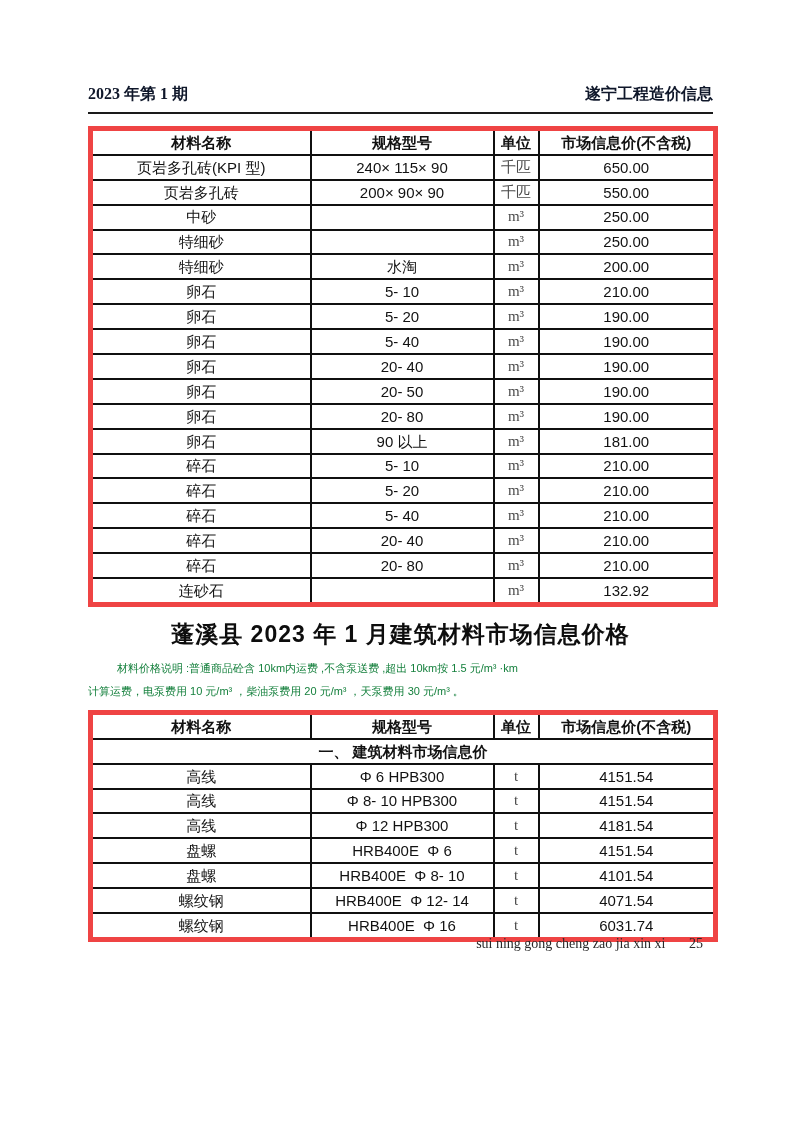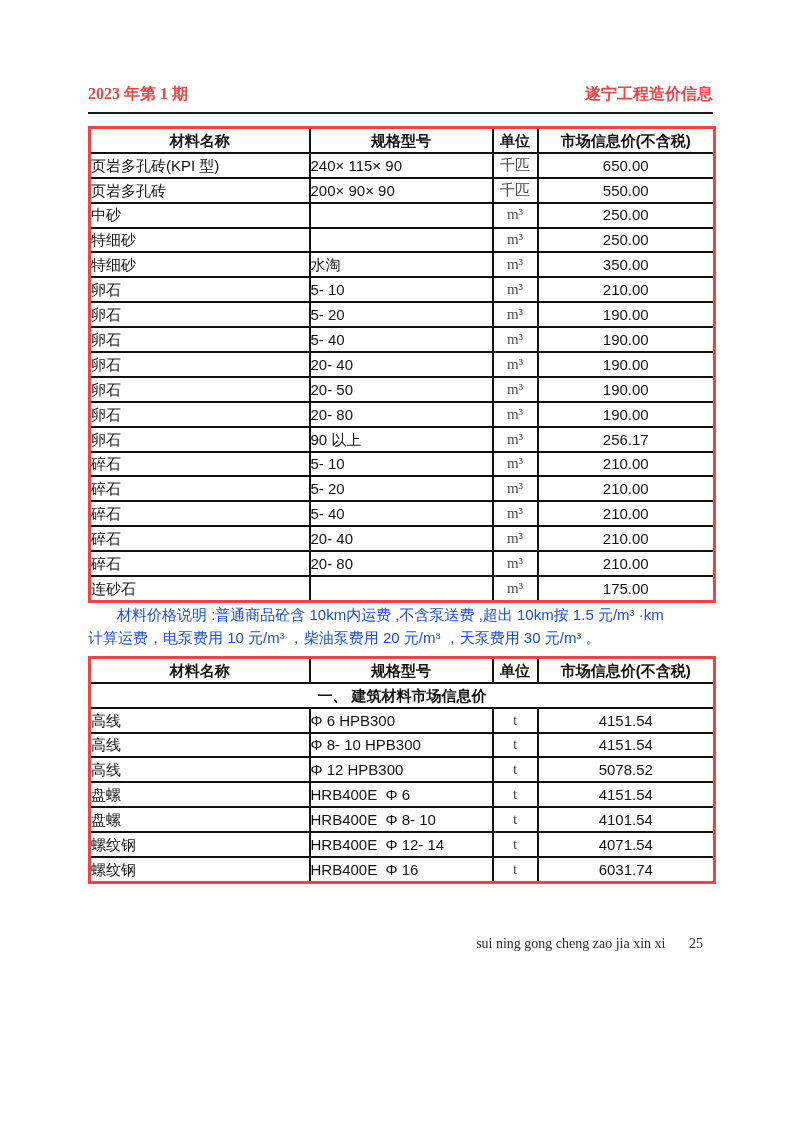--- a/index.html
+++ b/index.html
@@ -11,49 +11,49 @@
     box-sizing:border-box;
     padding:84px 80px 0 88px;
     font-family:"Liberation Sans","DejaVu Sans",sans-serif;
     color:#121212;
     overflow:hidden;
   }
   
   .page-header {
     display:flex; justify-content:space-between; align-items:center;
     font-family:"Liberation Serif","DejaVu Serif",serif;
-    font-weight:bold; font-size:16px; color:#ef4444;
+    font-weight:bold; font-size:16px; color:#0f172a;
   }
   .header-rule {
     border:none; border-top:2px solid #1a1a1a;
     margin:7px 0 0 0;
   }
   
   table.price-table {
     border-collapse:collapse;
     table-layout:fixed;
     width:625px;
     margin-top:12px;
-    border:3px solid #ef4444;
+    border:5px solid #ef4444;
   }
   table.price-table th, table.price-table td {
     border:2px solid #101010;
     height:22.9px;
     font-size:15px;
     line-height:1.15;
     padding:0;
     overflow:hidden;
     white-space:pre-wrap;
     vertical-align:middle;
   }
   table.price-table th {
     text-align:center;
     font-weight:600;
   }
-  td.c-name, td.c-spec { text-align:left; padding-left:8px; }
+  td.c-name, td.c-spec { text-align:center; padding-left:8px; }
   td.c-unit {
     text-align:center;
     font-family:"Liberation Serif","DejaVu Serif",serif;
     font-size:14px; color:#4a4a4a;
   }
   td.c-price { text-align:center;margin-left:44px; }
   td.c-subheader { text-align:center; font-weight:600; }
   col.w-name  { width:220px; }
   col.w-spec  { width:183px; }
   col.w-unit  { width:45px;  }
@@ -61,24 +61,24 @@
   
   .section-title {
     text-align:center;
     font-size:23px;
     font-weight:600;
     letter-spacing:1px;
     margin:12px 0 7px 0;
     color:#0d0d0d;
   }
   .note-line {
-    font-size:15px;
+    font-size:11px;
     line-height:23px;
     white-space:pre-wrap;
-    color:#1d4ed8;
+    color:#15803d;
   }
   .note-first { text-indent:29px; }
   
   .page-footer {
     position:absolute;
     top:936px; right:90px;
     font-family:"Liberation Serif","DejaVu Serif",serif;
     font-size:14px; color:#2a2a2a;
   }
   .page-footer .page-num { margin-left:20px; }
@@ -131,21 +131,21 @@
         <tr>
           <td class="c-name">特细砂</td>
           <td class="c-spec"></td>
           <td class="c-unit">m³</td>
           <td class="c-price">250.00</td>
         </tr>
         <tr>
           <td class="c-name">特细砂</td>
           <td class="c-spec">水淘</td>
           <td class="c-unit">m³</td>
-          <td class="c-price">350.00</td>
+          <td class="c-price">200.00</td>
         </tr>
         <tr>
           <td class="c-name">卵石</td>
           <td class="c-spec">5- 10</td>
           <td class="c-unit">m³</td>
           <td class="c-price">210.00</td>
         </tr>
         <tr>
           <td class="c-name">卵石</td>
           <td class="c-spec">5- 20</td>
@@ -173,21 +173,21 @@
         <tr>
           <td class="c-name">卵石</td>
           <td class="c-spec">20- 80</td>
           <td class="c-unit">m³</td>
           <td class="c-price">190.00</td>
         </tr>
         <tr>
           <td class="c-name">卵石</td>
           <td class="c-spec">90 以上</td>
           <td class="c-unit">m³</td>
-          <td class="c-price">256.17</td>
+          <td class="c-price">181.00</td>
         </tr>
         <tr>
           <td class="c-name">碎石</td>
           <td class="c-spec">5- 10</td>
           <td class="c-unit">m³</td>
           <td class="c-price">210.00</td>
         </tr>
         <tr>
           <td class="c-name">碎石</td>
           <td class="c-spec">5- 20</td>
@@ -209,25 +209,26 @@
         <tr>
           <td class="c-name">碎石</td>
           <td class="c-spec">20- 80</td>
           <td class="c-unit">m³</td>
           <td class="c-price">210.00</td>
         </tr>
         <tr>
           <td class="c-name">连砂石</td>
           <td class="c-spec"></td>
           <td class="c-unit">m³</td>
-          <td class="c-price">175.00</td>
+          <td class="c-price">132.92</td>
         </tr>
       </tbody>
   </table>
 
+  <div class="section-title">蓬溪县 2023 年 1 月建筑材料市场信息价格</div>
   <div class="note-line note-first">材料价格说明 :普通商品砼含 10km内运费 ,不含泵送费 ,超出 10km按 1.5 元/m³ ·km</div>
   <div class="note-line">计算运费，电泵费用 10 元/m³ ，柴油泵费用 20 元/m³ ，天泵费用 30 元/m³ 。</div>
 
   <table class="price-table" style="margin-top:7px;">
     <colgroup>
       <col class="w-name">
         <col class="w-spec">
         <col class="w-unit">
         <col class="w-price">
     </colgroup>
@@ -252,21 +253,21 @@
         <tr>
           <td class="c-name">高线</td>
           <td class="c-spec">Φ 8- 10 HPB300</td>
           <td class="c-unit">t</td>
           <td class="c-price">4151.54</td>
         </tr>
         <tr>
           <td class="c-name">高线</td>
           <td class="c-spec">Φ 12 HPB300</td>
           <td class="c-unit">t</td>
-          <td class="c-price">5078.52</td>
+          <td class="c-price">4181.54</td>
         </tr>
         <tr>
           <td class="c-name">盘螺</td>
           <td class="c-spec">HRB400E  Φ 6</td>
           <td class="c-unit">t</td>
           <td class="c-price">4151.54</td>
         </tr>
         <tr>
           <td class="c-name">盘螺</td>
           <td class="c-spec">HRB400E  Φ 8- 10</td>

